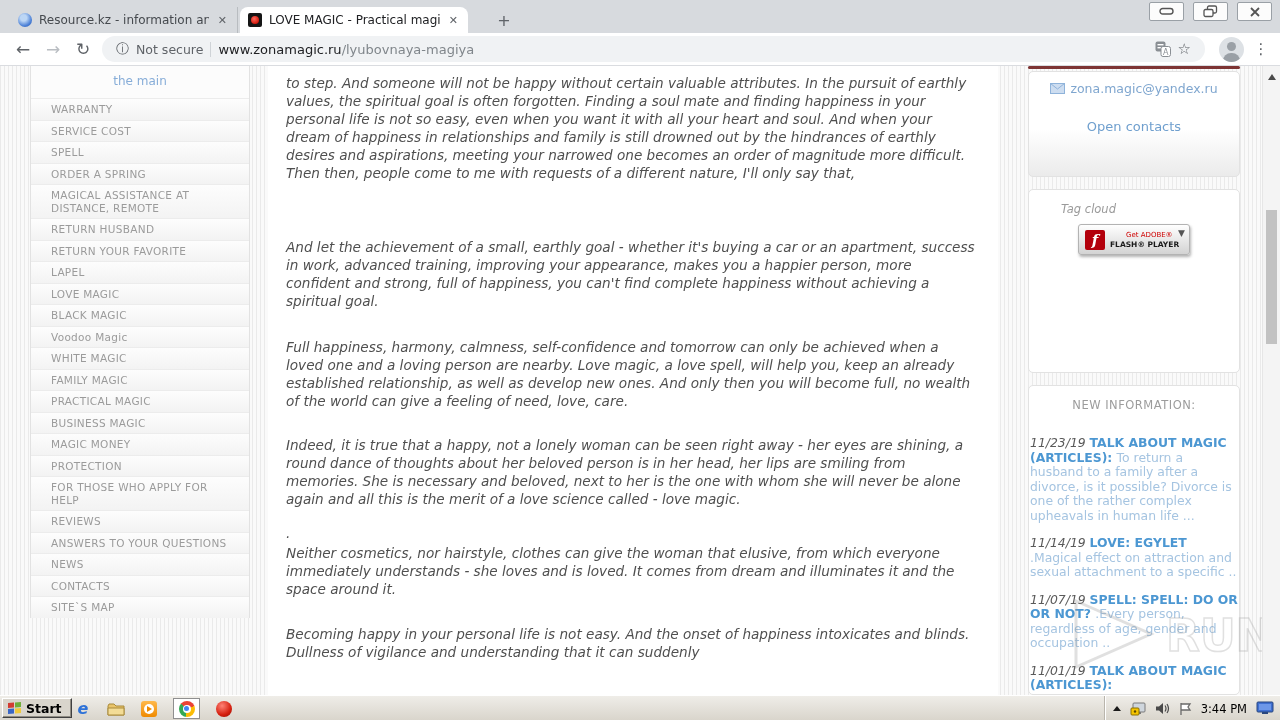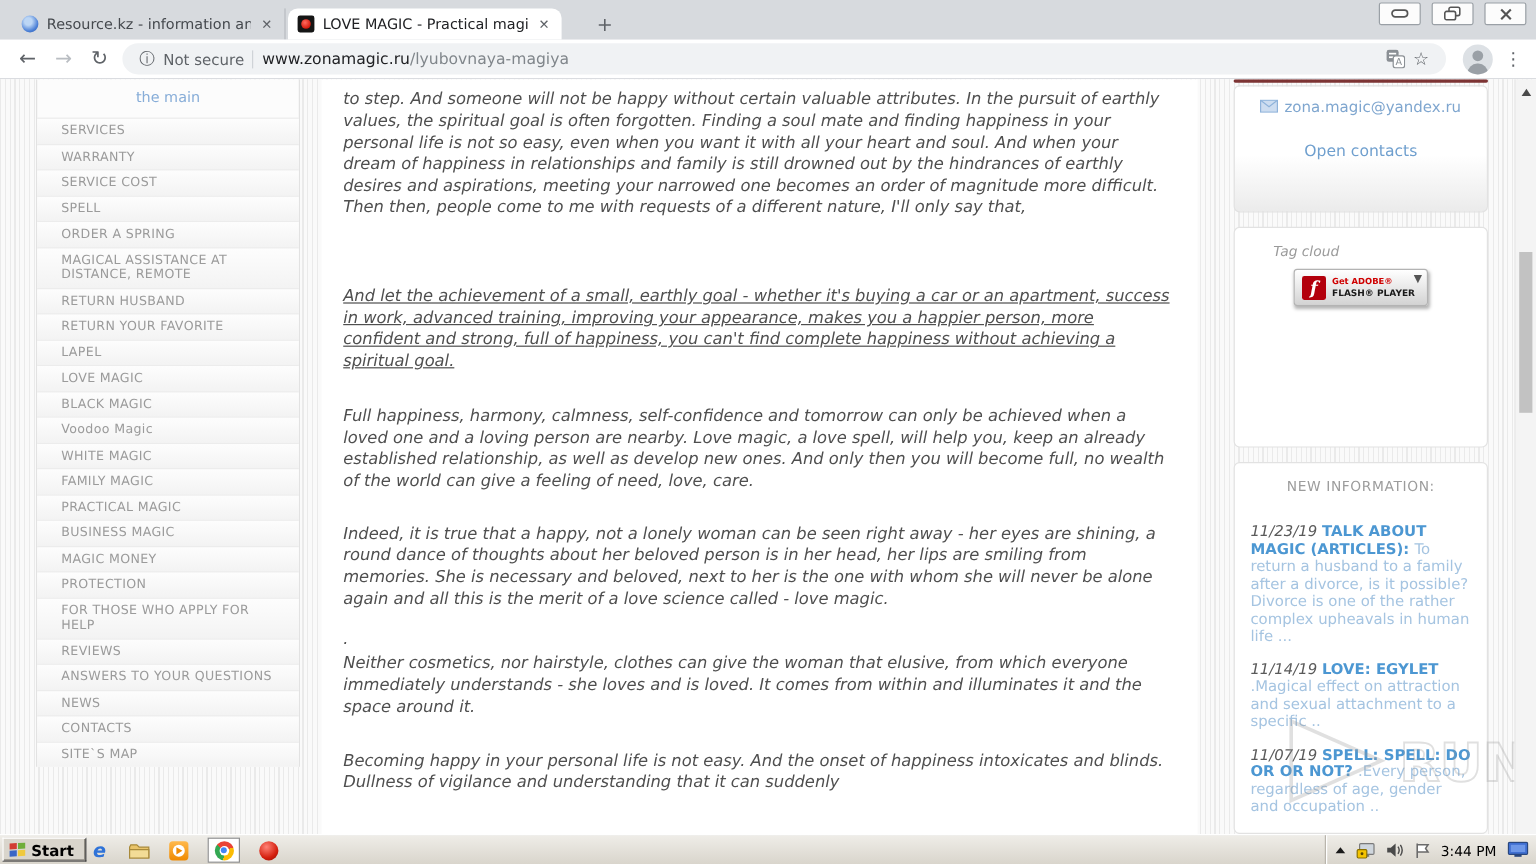--- a/index.html
+++ b/index.html
@@ -54,24 +54,24 @@
   .contact-box { margin-top:2px; height:106px; text-align:center; padding-top:9px; background:linear-gradient(#ffffff 55%, #ebebeb); }
   .email-row { display:flex; align-items:center; justify-content:center; gap:5px; font-size:12.5px; color:#7fa6cf; }
   .contacts-link { margin-top:23px; font-size:13px; color:#6f9fce; }
   .tag-box { margin-top:12px; height:184px; }
   .tag-head { padding:12px 0 0 32px; font-size:11.5px; color:#9a9a9a;font-style:italic; }
   .tag-msg { margin:16px auto 0; width:178px; text-align:center; font-size:18.5px; line-height:24px; color:#8a8a8a; }
   .flashbtn { position:relative; margin:8px auto 0; width:112px; height:31px; display:flex; align-items:center; gap:5px; padding:0 6px;
               border:1px solid #b3b3b3; border-radius:3px; background:linear-gradient(#ffffff,#d3d3d3); box-shadow:1px 2px 3px rgba(0,0,0,.3); }
   .flogo { width:20px; height:20px; border-radius:2px; background:#b3000c; color:#fff; font-family:"DejaVu Serif",serif; font-style:italic; font-weight:bold; font-size:15px; display:flex; align-items:center; justify-content:center; flex:none; }
   .ftxt { line-height:9px; }
-  .ftxt .l1 { font-size:7px; font-weight:bold; color:#cf0000; }
+  .ftxt .l1 { font-size:7px; font-weight:normal; color:#cf0000;margin-left:16px; }
   .ftxt .l2 { font-size:7.5px; font-weight:bold; color:#1a1a1a; }
   .farrow { position:absolute; right:4px; top:3px; font-size:9px; color:#555; }
-  .news-box { margin-top:12px; height:310px; padding:12px 13px 0; overflow:hidden; }
+  .news-box { margin-top:12px; height:310px; padding:12px 1px 0; overflow:hidden; }
   .news-head { text-align:center; font-size:11.5px; letter-spacing:.5px; color:#9c9c9c; }
   .news-list { margin-top:24px; }
   .ni { margin-bottom:13px; font-size:12.4px; line-height:14.5px; }
   .ni .d { font-style:italic; color:#5a5a5a; }
   .ni .t { font-weight:bold; color:#4c97d2; }
   .ni .x { color:#a5c4e1; }
 
   .scrollbar { position:absolute; left:1262px; top:0; width:18px; height:629px; background:#f4f4f4; border-left:1px solid #e6e6e6; }
   .sb-up { position:absolute; top:8px; left:5px; width:0; height:0; border-left:4px solid transparent; border-right:4px solid transparent; border-bottom:6px solid #4a4a4a; }
   .sb-thumb { position:absolute; top:144px; left:3px; width:11px; height:134px; background:#c2c2c2; }
@@ -158,21 +158,20 @@
   </div>
   <div class="avatar"></div>
   <div class="kebab">⋮</div>
 </div>
 
 <div class="page">
 
   <div class="menu">
     <div class="home">the main</div>
     <div id="menu-list">
-        <div class="mi">SERVICES</div>
         <div class="mi">WARRANTY</div>
         <div class="mi">SERVICE COST</div>
         <div class="mi">SPELL</div>
         <div class="mi">ORDER A SPRING</div>
         <div class="mi">MAGICAL ASSISTANCE AT DISTANCE, REMOTE</div>
         <div class="mi">RETURN HUSBAND</div>
         <div class="mi">RETURN YOUR FAVORITE</div>
         <div class="mi">LAPEL</div>
         <div class="mi">LOVE MAGIC</div>
         <div class="mi">BLACK MAGIC</div>
@@ -188,25 +187,25 @@
         <div class="mi">ANSWERS TO YOUR QUESTIONS</div>
         <div class="mi">NEWS</div>
         <div class="mi">CONTACTS</div>
         <div class="mi">SITE`S MAP</div>
       </div>
   </div>
 
   <div class="main-col">
     <div id="paragraphs">
         <div class="para" style="margin-bottom: 56px;">to step. And someone will not be happy without certain valuable attributes. In the pursuit of earthly values, the spiritual goal is often forgotten. Finding a soul mate and finding happiness in your personal life is not so easy, even when you want it with all your heart and soul. And when your dream of happiness in relationships and family is still drowned out by the hindrances of earthly desires and aspirations, meeting your narrowed one becomes an order of magnitude more difficult. Then then, people come to me with requests of a different nature, I'll only say that,</div>
-        <div class="para" style="margin-bottom: 28px; text-decoration: underline;">And let the achievement of a small, earthly goal - whether it's buying a car or an apartment, success in work, advanced training, improving your appearance, makes you a happier person, more confident and strong, full of happiness, you can't find complete happiness without achieving a spiritual goal.</div>
+        <div class="para" style="margin-bottom: 28px;">And let the achievement of a small, earthly goal - whether it's buying a car or an apartment, success in work, advanced training, improving your appearance, makes you a happier person, more confident and strong, full of happiness, you can't find complete happiness without achieving a spiritual goal.</div>
         <div class="para" style="margin-bottom: 26px;">Full happiness, harmony, calmness, self-confidence and tomorrow can only be achieved when a loved one and a loving person are nearby. Love magic, a love spell, will help you, keep an already established relationship, as well as develop new ones. And only then you will become full, no wealth of the world can give a feeling of need, love, care.</div>
         <div class="para" style="margin-bottom: 16px;">Indeed, it is true that a happy, not a lonely woman can be seen right away - her eyes are shining, a round dance of thoughts about her beloved person is in her head, her lips are smiling from memories. She is necessary and beloved, next to her is the one with whom she will never be alone again and all this is the merit of a love science called - love magic.</div>
         <div class="para" style="margin-bottom: 2px;">.</div>
-        <div class="para" style="margin-bottom: 27px;">Neither cosmetics, nor hairstyle, clothes can give the woman that elusive, from which everyone immediately understands - she loves and is loved. It comes from within and illuminates it and the space around it.</div>
+        <div class="para" style="margin-bottom: 27px;">Neither cosmetics, nor hairstyle, clothes can give the woman that elusive, from which everyone immediately understands - she loves and is loved. It comes from dream and illuminates it and the space around it.</div>
         <div class="para" style="margin-bottom: 0px;">Becoming happy in your personal life is not easy. And the onset of happiness intoxicates and blinds. Dullness of vigilance and understanding that it can suddenly</div>
       </div>
   </div>
 
   <div class="right-col">
     <div class="sliver"></div>
 
     <div class="rbox contact-box">
       <div class="email-row">
         <svg width="15" height="11">

